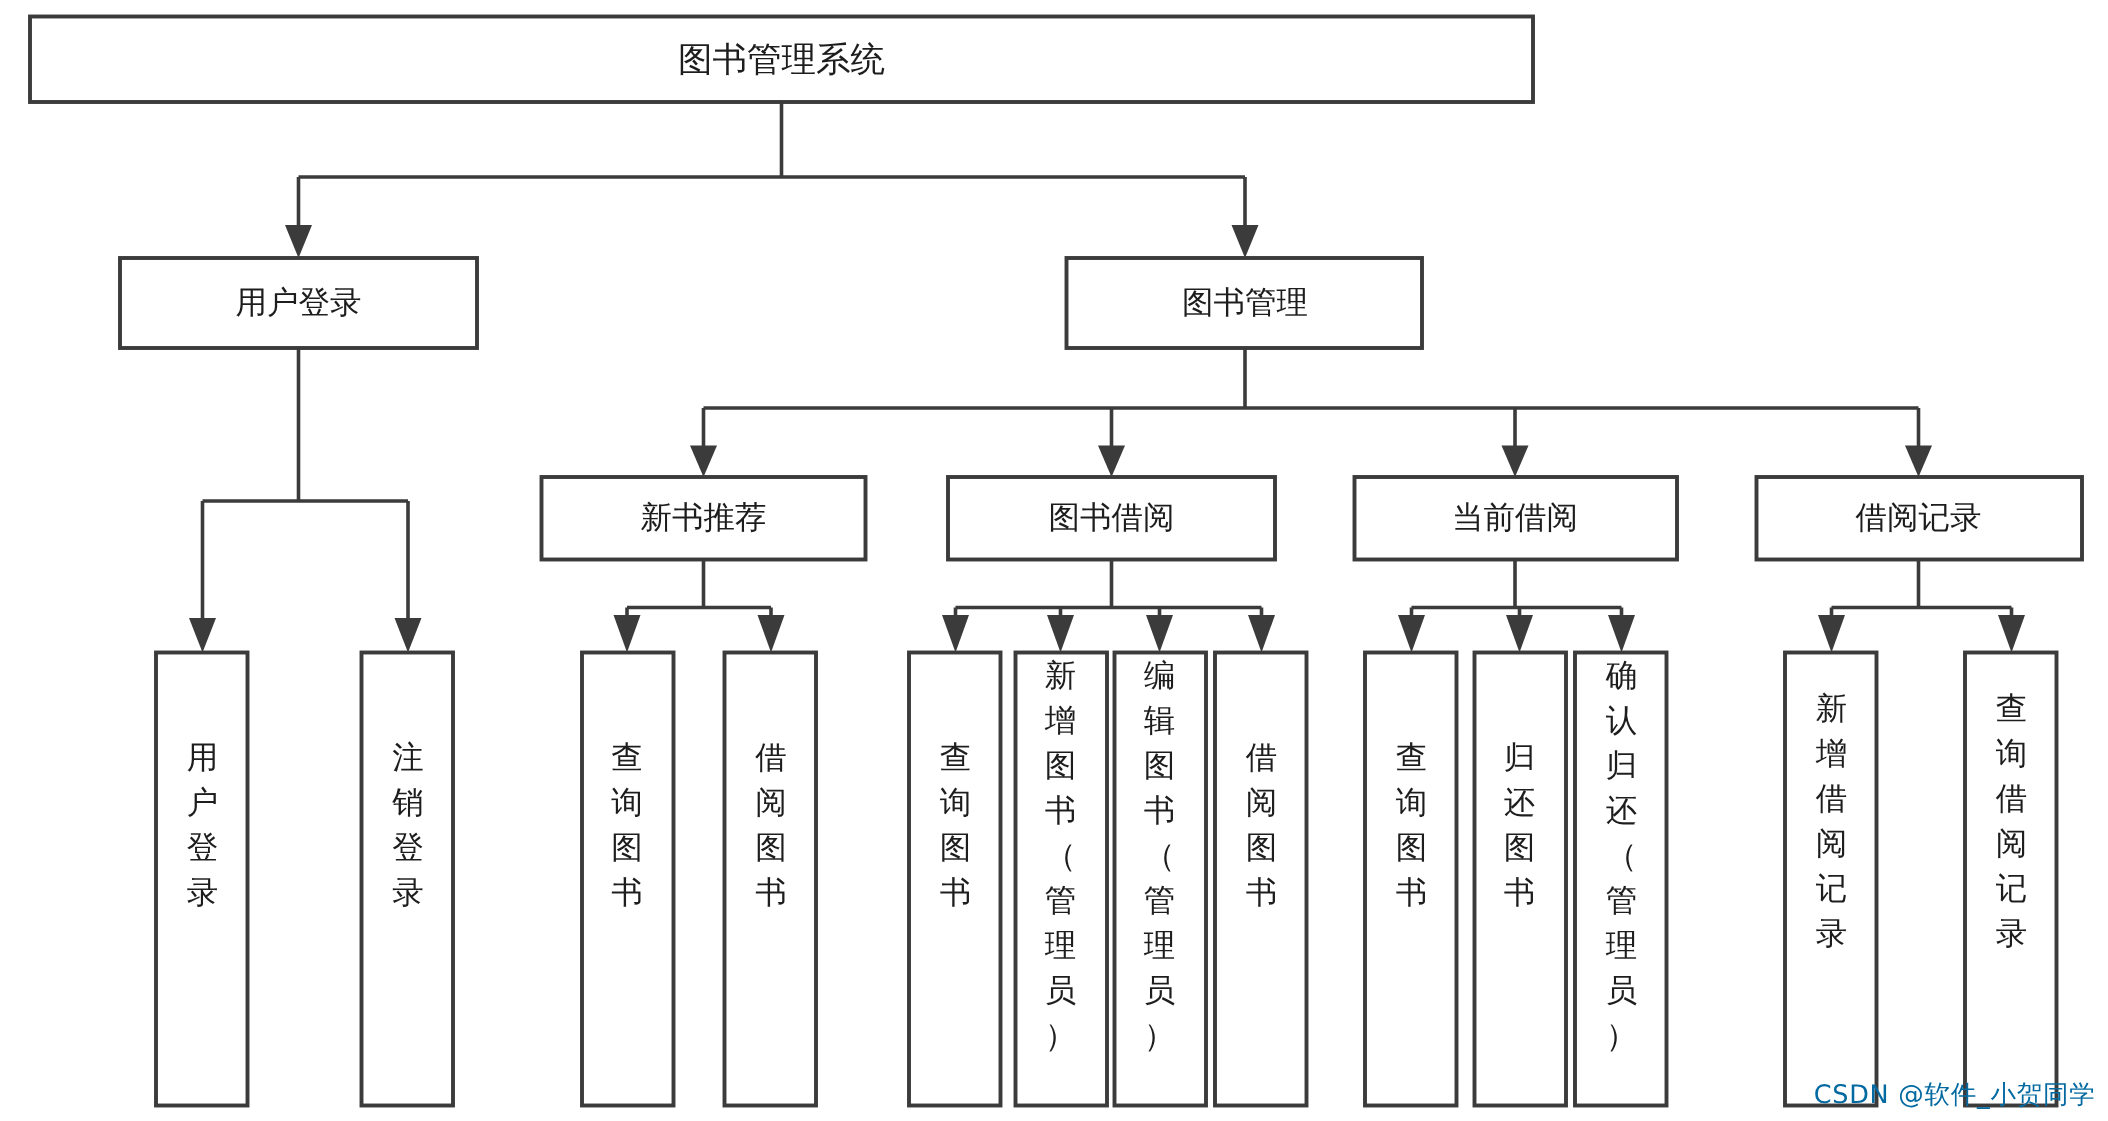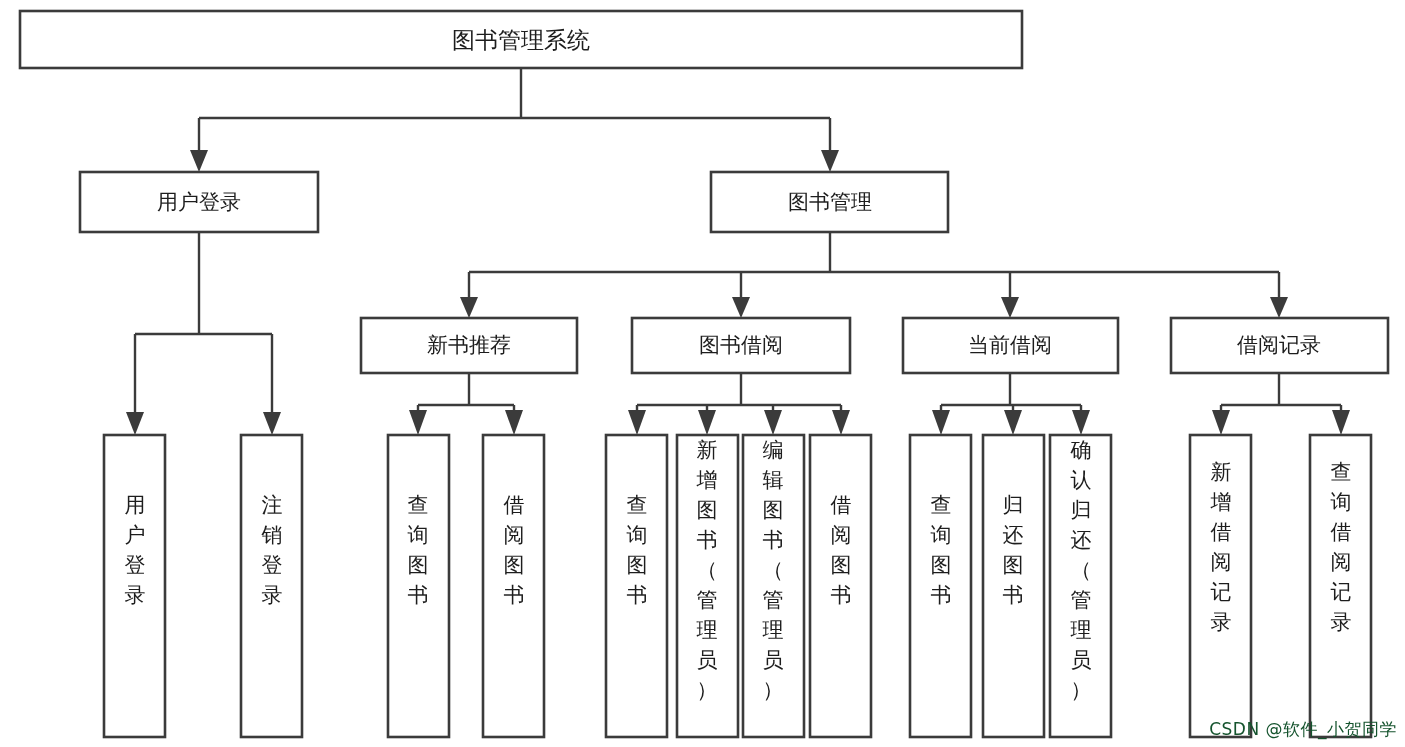--- a/index.html
+++ b/index.html
@@ -56,21 +56,21 @@
   }
   .root-label {
     font-size: 23px;
   }
   .watermark {
     position: absolute;
     right: 8px;
     bottom: 6px;
     font-family: "DejaVu Sans", "Liberation Sans", sans-serif;
     font-size: 17px;
-    color: #14532d;
+    color: #0369a1;
     white-space: nowrap;
     letter-spacing: 0.5px;
     pointer-events: none;
   }
 </style>
 </head>
 <body>
 
 <div id="chart-root">
 

